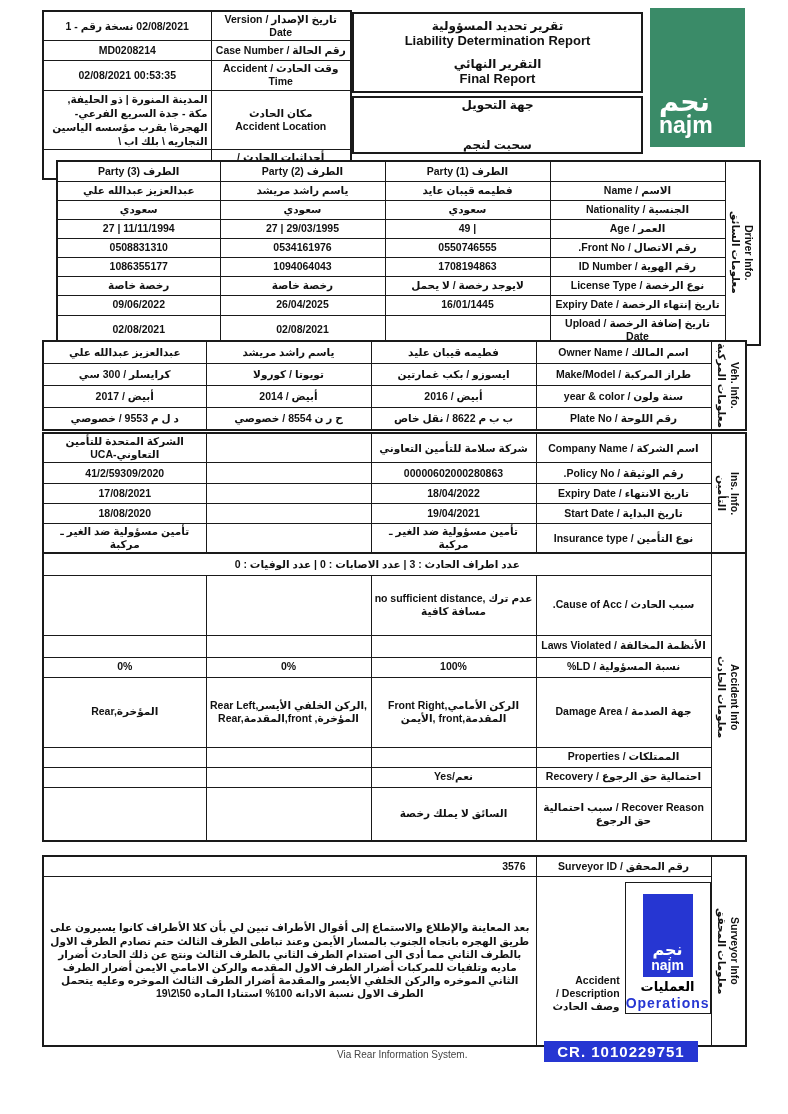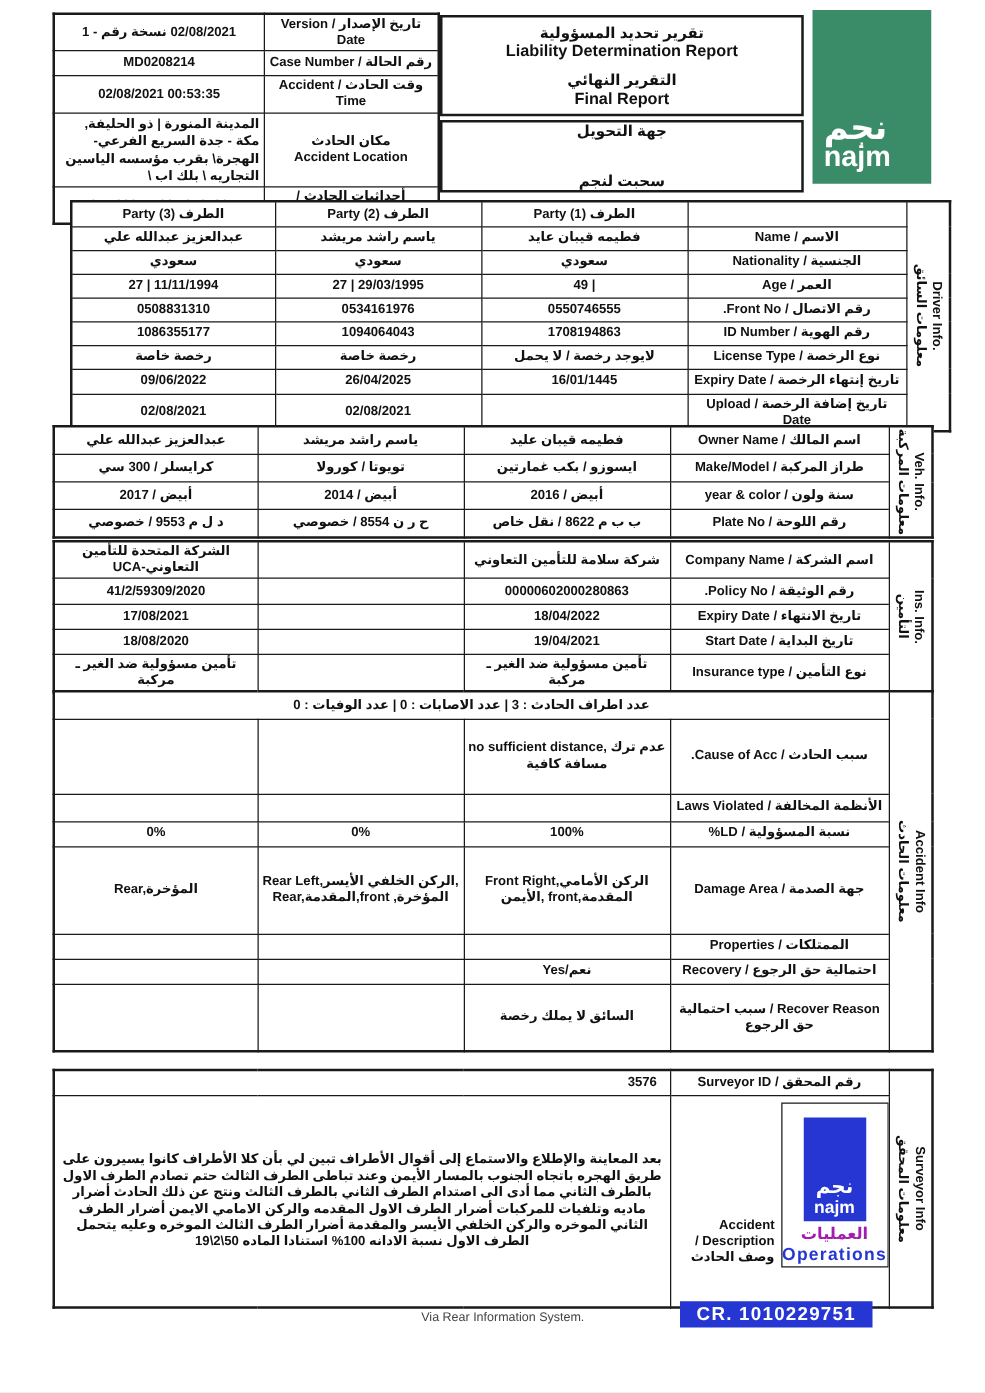--- a/index.html
+++ b/index.html
@@ -331,21 +331,21 @@
     <tr style="height:170px">
       <td colspan="3" class="desc">بعد المعاينة والإطلاع والاستماع إلى أقوال الأطراف تبين لي بأن كلا الأطراف كانوا يسيرون على طريق الهجره باتجاه الجنوب بالمسار الأيمن وعند تباطى الطرف الثالث حتم تصادم الطرف الاول بالطرف الثاني مما أدى الى اصتدام الطرف الثاني بالطرف الثالث ونتج عن ذلك الحادث أضرار ماديه وتلفيات للمركبات أضرار الطرف الاول المقدمه والركن الامامي الايمن أضرار الطرف الثاني الموخره والركن الخلفي الأيسر والمقدمة أضرار الطرف الثالث الموخره وعليه يتحمل الطرف الاول نسبة الادانه 100% استنادا الماده 50\2\19</td>
       <td style="vertical-align:top;padding:0;">
         <div class="deslab-wrap">
           <div class="deslab-text">Accident Description / وصف الحادث</div>
           <div class="opsframe">
             <div class="bsq" style="background:#2636d2;">
               <div class="ar">نجم</div>
               <div class="en">najm</div>
             </div>
-            <div class="ops-ar" style="color:#a21caf;">العمليات</div>
+            <div class="ops-ar" style="color:#000000;">العمليات</div>
             <div class="ops-en" style="color:#2636d2;">Operations</div>
           </div>
         </div>
       </td>
     </tr>
   </tbody>
     </table>
 
   <div class="crbar" style="left:544px;top:1041px;width:154px;height:21px;background:#2636d2;">CR. 1010229751</div>
 

